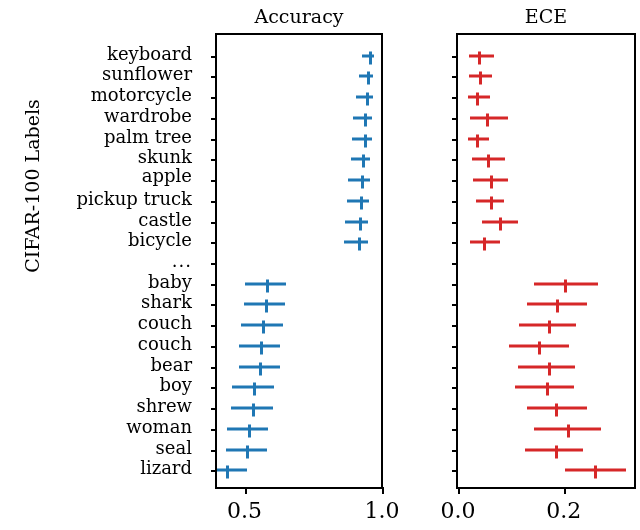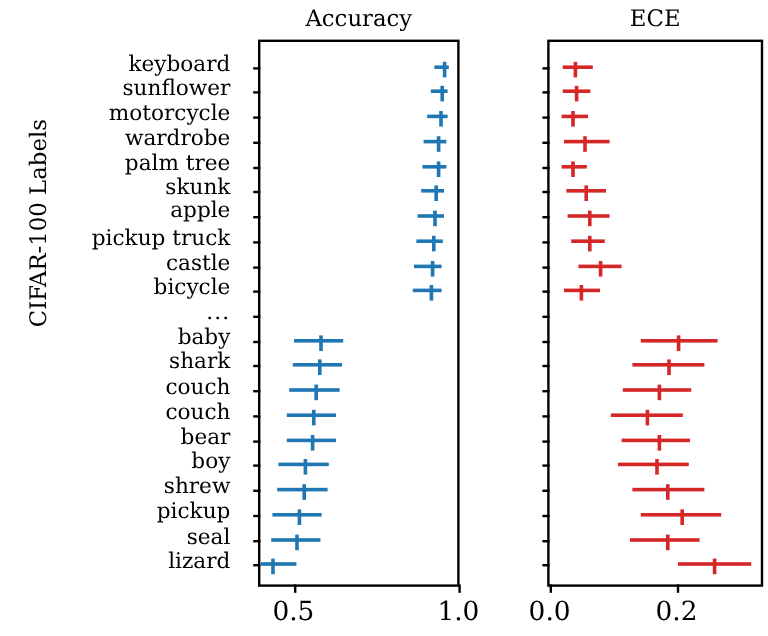--- a/index.html
+++ b/index.html
@@ -150,21 +150,21 @@
       <div class="ytick-label" style="top: 219.545px;">castle</div>
       <div class="ytick-label" style="top: 240.273px;">bicycle</div>
       <div class="ytick-label dots" style="top: 261px;">...</div>
       <div class="ytick-label" style="top: 281.727px;">baby</div>
       <div class="ytick-label" style="top: 302.455px;">shark</div>
       <div class="ytick-label" style="top: 323.182px;">couch</div>
       <div class="ytick-label" style="top: 343.909px;">couch</div>
       <div class="ytick-label" style="top: 364.636px;">bear</div>
       <div class="ytick-label" style="top: 385.364px;">boy</div>
       <div class="ytick-label" style="top: 406.091px; margin-left: 40px;">shrew</div>
-      <div class="ytick-label" style="top: 426.818px;">pickup</div>
+      <div class="ytick-label" style="top: 426.818px;">woman</div>
       <div class="ytick-label" style="top: 447.545px;">seal</div>
       <div class="ytick-label" style="top: 468.273px;">lizard</div>
     </div>
 
   <div class="panel" id="panel-accuracy">
     <div class="panel-title">Accuracy</div>
     <div class="plot-area" id="plot-accuracy">
         <div class="ytick-mark" style="top: 20.7273px;"></div>
         <div class="ytick-mark" style="top: 41.4545px;"></div>
         <div class="ytick-mark" style="top: 62.1818px;"></div>

